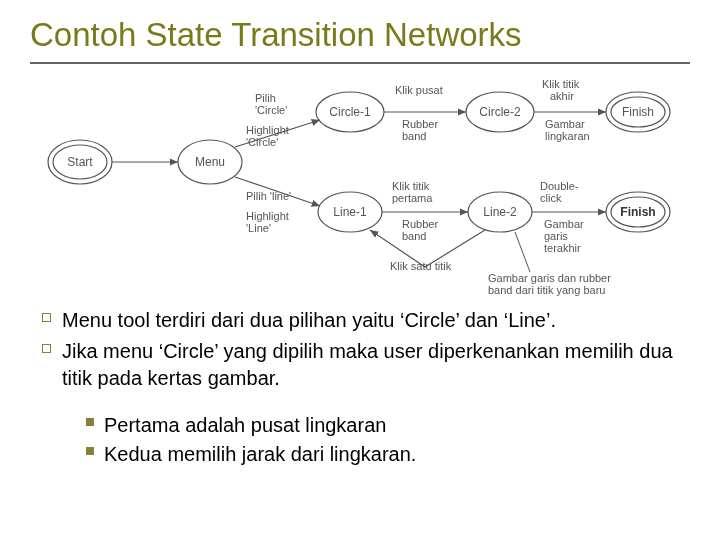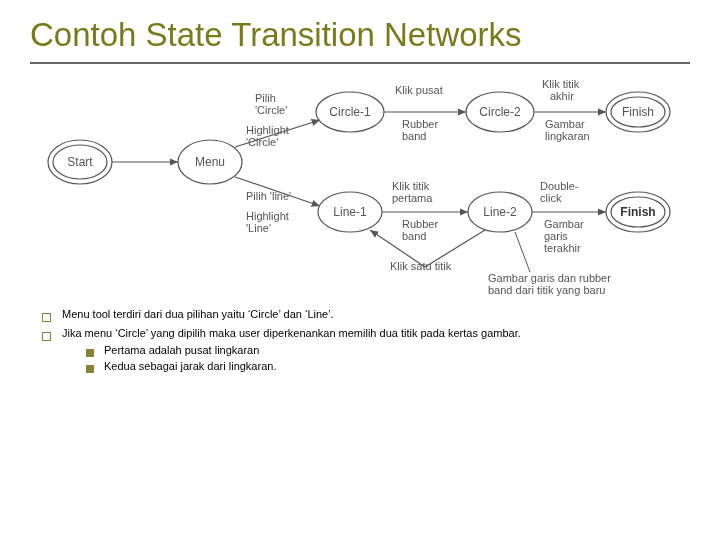--- a/index.html
+++ b/index.html
@@ -36,21 +36,21 @@
     width: 660px;
     height: 225px;
     margin: 0 auto 10px auto;
     color: #555;
   }
   .diagram-wrap svg {
     width: 660px;
     height: 225px;
   }
   .body {
-    font-size: 11px;
+    font-size: 20px;
     line-height: 1.35;
     padding: 0 10px;
   }
   .lvl1 {
     list-style: none;
     margin: 0;
     padding: 0;
   }
   .lvl1 > li {
     position: relative;
@@ -63,21 +63,21 @@
     left: 2px;
     top: 6px;
     width: 9px;
     height: 9px;
     border: 1px solid #888037;
     box-sizing: border-box;
     background: #fff;
   }
   .lvl2 {
     list-style: none;
-    margin: 2px 0 4px 0;
+    margin: 20px 0 4px 0;
     padding: 0 0 0 24px;
   }
   .lvl2 > li {
     position: relative;
     padding-left: 18px;
     margin-bottom: 2px;
   }
   .lvl2 > li::before {
     content: "";
     position: absolute;
@@ -180,19 +180,19 @@
     </svg>
   </div>
 
   <div class="body">
     <ul class="lvl1">
       <li><span>Menu tool terdiri dari dua pilihan yaitu ‘Circle’ dan ‘Line’.</span></li>
       <li>
         <span>Jika menu ‘Circle’ yang dipilih maka user diperkenankan memilih dua titik pada kertas gambar.</span>
         <ul class="lvl2">
           <li><span>Pertama adalah pusat lingkaran</span></li>
-          <li><span>Kedua sebagai jarak dari lingkaran.</span></li>
+          <li><span>Kedua memilih jarak dari lingkaran.</span></li>
         </ul>
       </li>
     </ul>
   </div>
 
 </div>
 
 </body></html>

